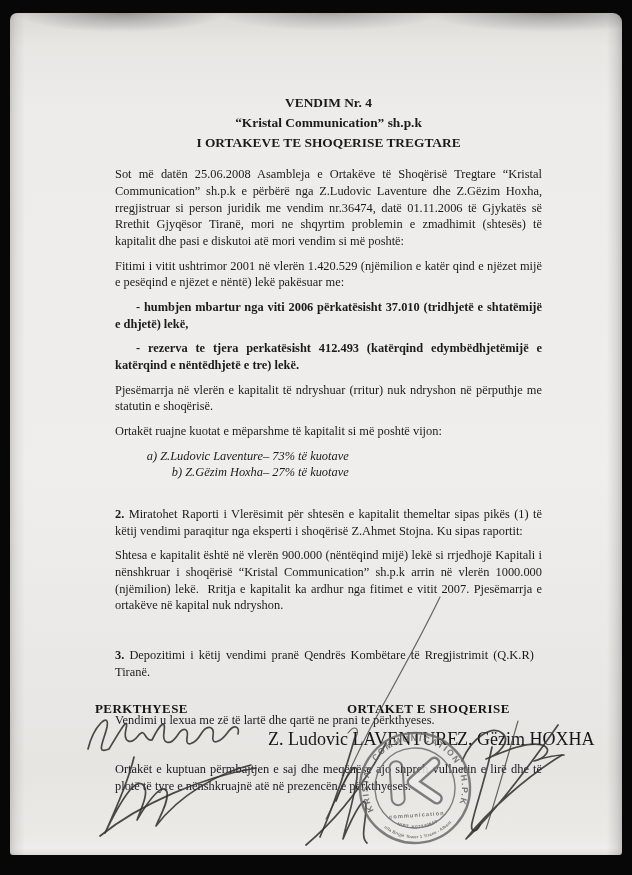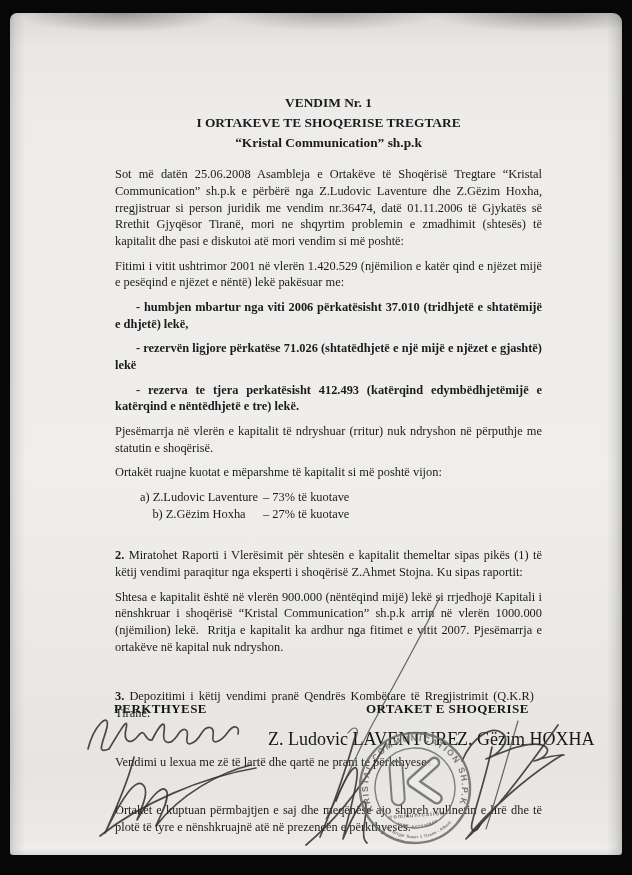--- a/index.html
+++ b/index.html
@@ -29,61 +29,59 @@
     width: 443px;
     color: #1b1b1b;
     font-size: 12.4px;
     line-height: 1.345;
     text-align: justify;
   }
   .title { text-align: center; font-weight: bold; font-size: 13.4px; line-height: 1.5; margin-bottom: 13px; }
   .para { margin: 8px; }
   .bnum { font-weight: bold; }
   .bullet { text-indent: 21px; font-weight: bold; }
-  .quota-row { padding-left: 28px; display: flex; text-align: center; }
+  .quota-row { padding-left: 28px; display: flex; text-align: right; font-style: italic; }
   .quota-name { width: 128px; flex: none; }
   .spacer16 { height: 16px; }
   .spacer17 { height: 17px; }
   
   .sig-label {
     position: absolute; color: #161616;
     font-weight: bold; font-size: 13px; letter-spacing: .4px;
     white-space: nowrap;
-    margin-left: 19px;
   }
   .sig-name {
     position: absolute; color: #161616;
     font-weight: normal; font-size: 18px;
     white-space: nowrap;
   }
   .overlay { position: absolute; left: 0; top: 0; width: 612px; height: 842px; }
   .ink   { fill: none; stroke: #33322f; stroke-width: 1.7; stroke-linecap: round; stroke-linejoin: round; opacity: .88; }
   .ink-thin { fill: none; stroke: #44433f; stroke-width: 1.2; stroke-linecap: round; opacity: .8; }
   .stamp-line { fill: none; stroke: #6a6a68; }
   .stamp-text { fill: #63625f; font-family: "Liberation Sans", "DejaVu Sans", sans-serif; font-weight: bold; }
 </style>
 </head>
 <body>
 
 <div class="page">
 
   <div class="content">
     <div class="title">
-      <div>VENDIM Nr. 1</div>
+      <div>VENDIM Nr. 4</div>
+      <div>“Kristal Communication” sh.p.k</div>
       <div>I ORTAKEVE TE SHOQERISE TREGTARE</div>
-      <div>“Kristal Communication” sh.p.k</div>
     </div>
 
     <p class="para">Sot më datën 25.06.2008 Asambleja e Ortakëve të Shoqërisë Tregtare “Kristal Communication” sh.p.k e përbërë nga Z.Ludovic Laventure dhe Z.Gëzim Hoxha, rregjistruar si person juridik me vendim nr.36474, datë 01.11.2006 të Gjykatës së Rrethit Gjyqësor Tiranë, mori ne shqyrtim problemin e zmadhimit (shtesës) të kapitalit dhe pasi e diskutoi atë mori vendim si më poshtë:</p>
 
 
     <p class="para">Fitimi i vitit ushtrimor 2001 në vlerën 1.420.529 (njëmilion e katër qind e njëzet mijë e pesëqind e njëzet e nëntë) lekë pakësuar me:</p>
 
     <p class="para bullet">- humbjen mbartur nga viti 2006 përkatësisht 37.010 (tridhjetë e shtatëmijë e dhjetë) lekë,</p>
-    <p class="para bullet">- rezervën ligjore përkatëse 71.026 (shtatëdhjetë e një mijë e njëzet e gjashtë) lekë</p>
     <p class="para bullet">- rezerva te tjera perkatësisht 412.493 (katërqind edymbëdhjetëmijë e katërqind e nëntëdhjetë e tre) lekë.</p>
 
     <p class="para">Pjesëmarrja në vlerën e kapitalit të ndryshuar (rritur) nuk ndryshon në përputhje me statutin e shoqërisë.</p>
     <p class="para">Ortakët ruajne kuotat e mëparshme të kapitalit si më poshtë vijon:</p>
 
     <div class="quota-row">
       <span class="quota-name">a) Z.Ludovic Laventure</span>
       <span>– 73% të kuotave</span>
     </div>
     <div class="quota-row">

